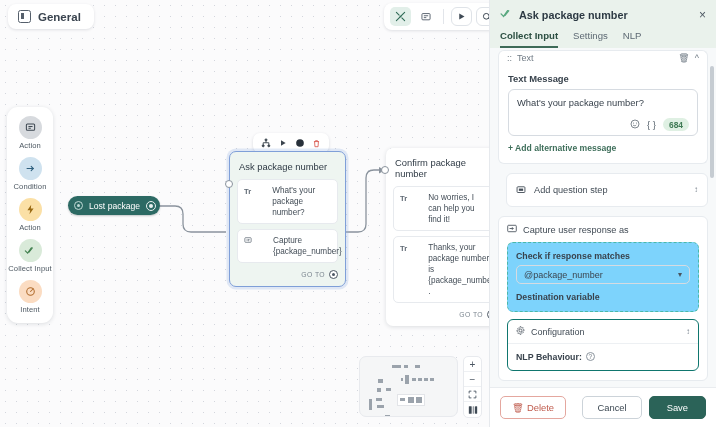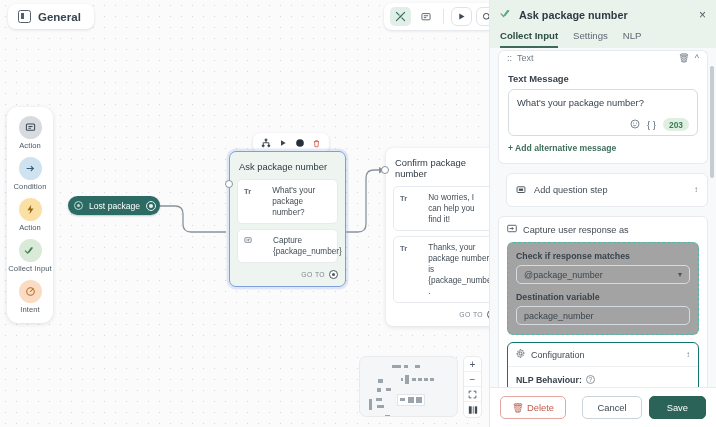--- a/index.html
+++ b/index.html
@@ -189,21 +189,21 @@
   .step-card { margin-top: 9px; padding: 7px 9px; display: flex; align-items: center; gap: 8px; margin-left: 8px; }
   .step-card .sp { flex: 1; }
   .step-lbl { font-size: 9.2px; color: #414b55; }
   .chev-ud { font-size: 8px; color: #7d8791; line-height: 8px; }
 
   .capture-card { margin-top: 9px; padding: 7px 8px 9px; }
   .cap-hdr { display: flex; align-items: center; gap: 6px; font-size: 9.2px; color: #414b55; margin-bottom: 7px; }
 
   .dashed {
     border: 1.2px dashed #4bb8a8; border-radius: 6px;
-    padding: 8px 8px 9px; background: #a3a3a3;
+    padding: 8px 8px 9px; background: #7dd3fc;
   }
   .ddl {
     margin-top: 4px; border: 1px solid #d6dbe1; border-radius: 5px;
     height: 19px; padding: 0 7px; display: flex; align-items: center;
     font-size: 9px; color: #3b454f;
   }
   .ddl .sp { flex: 1; }
   .ddl .cv { font-size: 8px; color: #4a545e; }
   .inp {
     margin-top: 4px; border: 1px solid #d6dbe1; border-radius: 5px;
@@ -485,21 +485,21 @@
           <div class="msg-tools">
             <span class="mt-ico">
               <svg width="10" height="10" viewBox="0 0 14 14" fill="none" stroke="#5c6771" stroke-width="1.1">
                 <circle cx="7" cy="7" r="5.6"></circle>
                   <circle cx="5" cy="5.6" r=".7" fill="#5c6771" stroke="none"></circle>
                 <circle cx="9" cy="5.6" r=".7" fill="#5c6771" stroke="none"></circle>
                   <path d="M4.6 8.8c.8 1 3 1 3.8 0" stroke-linecap="round"></path>
                 </svg>
             </span>
             <span class="mt-ico">{ }</span>
-            <span class="count-badge">203</span>
+            <span class="count-badge">684</span>
           </div>
         </div>
         <div class="alt-link">+ Add alternative message</div>
       </div>
 
       <div class="card step-card">
         <span>
           <svg width="10" height="10" viewBox="0 0 14 14" fill="none" stroke="#46505a" stroke-width="1.3">
             <rect x="1.5" y="2.5" width="11" height="8" rx="1.2"></rect>
               <rect x="4" y="5" width="6" height="3.2" fill="#46505a" stroke="none"></rect>
@@ -522,23 +522,20 @@
         </div>
 
         <div class="dashed">
           <div class="sub-lbl">Check if response matches</div>
           <div class="ddl">
             <span>@package_number</span>
             <span class="sp"></span>
             <span class="cv">▾</span>
           </div>
           <div class="sub-lbl mt">Destination variable</div>
-          <div class="inp">
-            <span>package_number</span>
-          </div>
         </div>
 
         <div class="conf-card">
           <div class="conf-hdr">
             <span>
               <svg width="9" height="9" viewBox="0 0 14 14" fill="#46505a">
                 <circle cx="7" cy="7" r="2.2" fill="none" stroke="#46505a" stroke-width="1.2"></circle>
                 <path d="M6.3 .8h1.4l.25 1.6 1.3.55 1.3-1 1 1-1 1.3.55 1.3 1.6.25v1.4l-1.6.25-.55 1.3 1 1.3-1 1-1.3-1-1.3.55L7.7 13.2H6.3l-.25-1.6-1.3-.55-1.3 1-1-1 1-1.3L2.9 8.45 1.3 8.2V6.8l1.6-.25.55-1.3-1-1.3 1-1 1.3 1 1.3-.55z" fill="none" stroke="#46505a" stroke-width=".9"></path>
                 </svg>
             </span>

